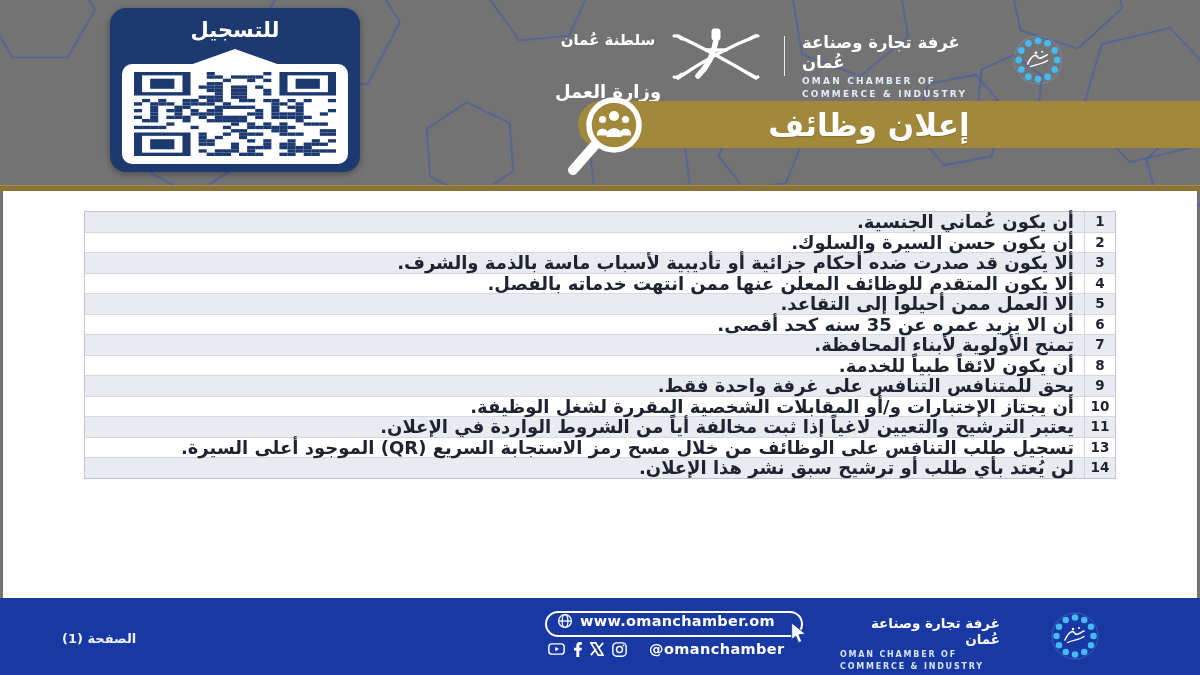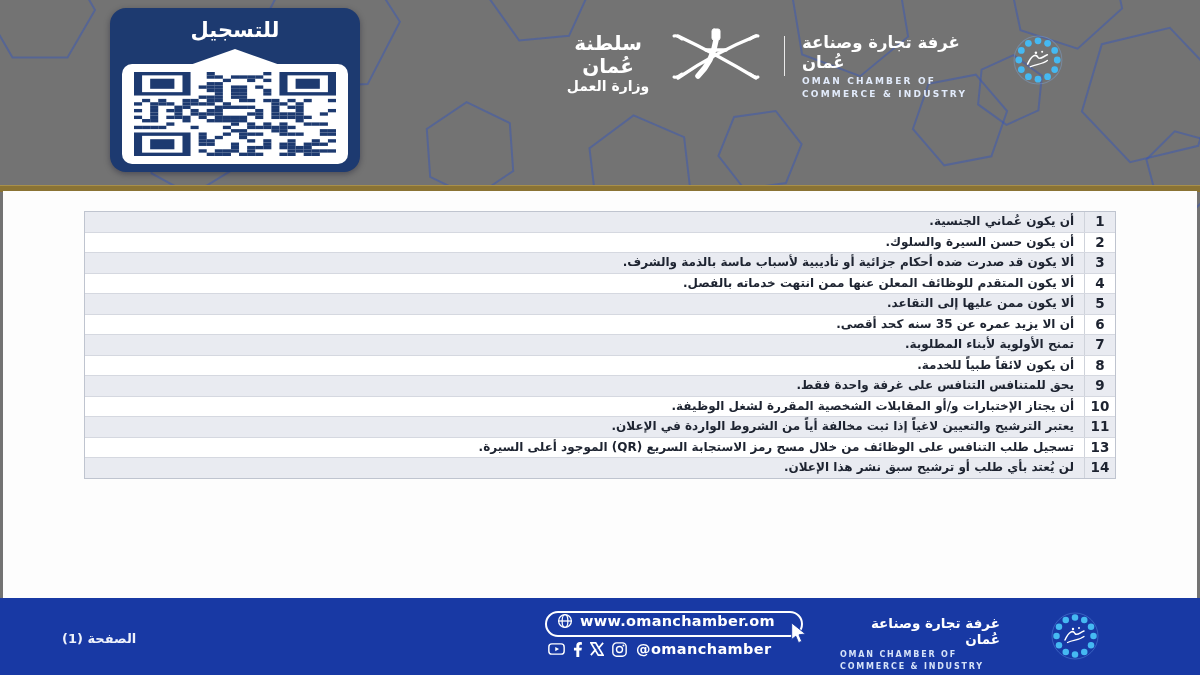--- a/index.html
+++ b/index.html
@@ -11,22 +11,22 @@
   
   .qr-badge{left:110px;top:8px;width:250px;height:164px;background:#1d3a70;border-radius:16px;box-shadow:0 2px 6px rgba(0,0,30,.35);}
   .qr-label{position:absolute;top:10px;left:0;right:0;text-align:center;color:#fff;font-size:21px;font-weight:700;}
   .qr-peak{position:absolute;left:50%;transform:translateX(-50%);top:41px;width:0;height:0;
     border-left:48px solid transparent;border-right:48px solid transparent;border-bottom:17px solid #fff;}
   .qr-white{position:absolute;left:12px;top:56px;width:226px;height:100px;background:#fff;border-radius:10px;}
   .qr-svg{position:absolute;left:12px;top:8px;width:202px;height:84px;}
 
   
   .ministry{left:552px;top:32px;width:112px;text-align:center;color:#fff;}
-  .ministry .l1{font-size:20px;font-weight:700;line-height:1.15;}
-  .ministry .l2{font-size:14px;font-weight:700;line-height:1.2;}
+  .ministry .l1{font-size:15px;font-weight:700;line-height:1.15;}
+  .ministry .l2{font-size:18px;font-weight:700;line-height:1.2;margin-top:32px;}
   .emblem{left:668px;top:26px;width:96px;height:60px;}
   .gov-divider{left:784px;top:36px;width:1px;height:40px;background:rgba(255,255,255,.85);}
   .chamber-top{left:802px;top:33px;width:190px;}
   .chamber-ar{color:#fff;font-size:16.5px;font-weight:700;direction:rtl;text-align:left;line-height:1.2;}
   .chamber-en{color:#e2ebfb;font-size:9px;font-weight:700;letter-spacing:2.2px;line-height:1.45;margin-top:2px;}
   .roundel-top{left:1012px;top:34px;width:52px;height:52px;}
 
   
   .banner{left:578px;top:101px;right:0;height:47px;background:#a2883a;border-radius:24px 0 0 24px;
     display:flex;align-items:center;justify-content:center;padding-left:80px;padding-right:120px;}
@@ -39,31 +39,31 @@
   .panel{left:3px;right:3px;top:191px;height:407px;background:#fdfdfd;}
   .intro{margin:25px auto 0;width:1015px;direction:rtl;text-align:center;color:#3a3a3a;
     font-size:17.5px;font-weight:700;line-height:1.52;}
   .ctable{width:1030px;margin:20px auto 0;direction:rtl;border:1px solid #bfc4cf;}
   .crow{display:flex;align-items:stretch;border-bottom:1px solid #d5d8e0;}
   .crow:last-child{border-bottom:none;}
   .crow:nth-child(odd){background:#e9ebf1;}
   .crow:nth-child(even){background:#ffffff;}
   .cnum{flex:0 0 30px;text-align:center;font-size:13.5px;font-weight:700;color:#1d2330;
     line-height:19.5px;border-left:1px solid #cfd3db;display:flex;align-items:center;justify-content:center;}
-  .ctxt{flex:1;padding:0 10px 0 14px;font-size:12px;font-weight:700;color:#1d2330;line-height:19.5px;
+  .ctxt{flex:1;padding:0 10px 0 14px;font-size:18px;font-weight:700;color:#1d2330;line-height:19.5px;
     display:flex;align-items:center;min-height:19.5px;margin-left:8px;}
 
   
   .footer{left:0;right:0;top:598px;height:77px;background:#1839a4;}
   .page-num{position:absolute;left:62px;top:33px;color:#eef2fb;font-size:13px;font-weight:700;direction:rtl;}
   .pill{position:absolute;left:545px;top:13px;height:22px;border:2px solid #fff;border-radius:15px;
     display:flex;align-items:flex-start;gap:7px;padding:0 26px 0 10px;color:#fff;}
   .pill .url{font-size:14.5px;font-weight:700;letter-spacing:.3px;white-space:nowrap;}
   .cursor{position:absolute;right:-8px;top:9px;width:20px;height:22px;}
-  .social{position:absolute;left:548px;top:43px;display:flex;align-items:center;gap:9px;color:#fff;}
+  .social{position:absolute;left:548px;top:43px;display:flex;align-items:center;gap:22px;color:#fff;}
   .social .icons{display:flex;align-items:center;gap:8px;}
   .social .handle{font-size:14.5px;font-weight:700;letter-spacing:.4px;}
   .footer-brand{position:absolute;right:200px;top:17px;width:160px;text-align:right;}
   .footer-brand .ar{color:#fff;font-size:13.5px;font-weight:700;direction:rtl;line-height:1.2;}
   .footer-brand .en{color:#d6e3f8;font-size:8px;font-weight:700;letter-spacing:1.8px;line-height:1.5;margin-top:2px;text-align:left;}
   .roundel-footer{position:absolute;right:100px;top:13px;width:50px;height:50px;}
 </style>
 </head>
 <body>
 
@@ -350,20 +350,35 @@
       <circle cx="31.499999999999982" cy="17.95706005997578" r="6.5" fill="#45b9f2"></circle>
       <circle cx="49.99999999999999" cy="13" r="6.5" fill="#45b9f2"></circle>
       <circle cx="68.5" cy="17.957060059975774" r="6.5" fill="#45b9f2"></circle>
       <circle cx="82.04293994002421" cy="31.499999999999982" r="6.5" fill="#45b9f2"></circle>
       <path d="M30 58 C38 40 46 38 50 45 C54 51 61 42 68 40" fill="none" stroke="#fff" stroke-width="3" stroke-linecap="round"></path>
       <path d="M35 63 C47 57 58 59 68 51" fill="none" stroke="#fff" stroke-width="2.5" stroke-linecap="round"></path>
       <circle cx="46" cy="36" r="2.4" fill="#fff"></circle>
       <circle cx="58" cy="34" r="2" fill="#fff"></circle>
     </svg>
 
+  <div class="z banner">
+    <svg class="magnifier" viewBox="0 0 92 96">
+      <circle cx="52" cy="37" r="25" fill="none" stroke="#fff" stroke-width="5.5"></circle>
+      <line x1="33" y1="57" x2="11" y2="82" stroke="#fff" stroke-width="10" stroke-linecap="round"></line>
+      <g fill="#fff">
+        <circle cx="52" cy="28" r="5"></circle>
+        <path d="M44.5 47 c0 -9 15 -9 15 0 v2 h-15 z"></path>
+        <circle cx="40.5" cy="31.5" r="3.6"></circle>
+        <path d="M35 46 c0 -7 11 -7 11 0 v1.5 h-11 z"></path>
+        <circle cx="63.5" cy="31.5" r="3.6"></circle>
+        <path d="M58 46 c0 -7 11 -7 11 0 v1.5 h-11 z"></path>
+      </g>
+    </svg>
+    <div class="banner-title">إعلان وظائف</div>
+  </div>
 
   <div class="z gold-line"></div>
 
   <div class="z panel">
     <div class="ctable" id="ctable">
   <div class="crow">
     <div class="cnum">1</div>
     <div class="ctxt">أن يكون عُماني الجنسية.</div>
   </div>
 
@@ -377,31 +392,31 @@
     <div class="ctxt">ألا يكون قد صدرت ضده أحكام جزائية أو تأديبية لأسباب ماسة بالذمة والشرف.</div>
   </div>
 
   <div class="crow">
     <div class="cnum">4</div>
     <div class="ctxt">ألا يكون المتقدم للوظائف المعلن عنها ممن انتهت خدماته بالفصل.</div>
   </div>
 
   <div class="crow">
     <div class="cnum">5</div>
-    <div class="ctxt">ألا يكون ممن عليها إلى التقاعد.</div>
+    <div class="ctxt">ألا العمل ممن أحيلوا إلى التقاعد.</div>
   </div>
 
   <div class="crow">
     <div class="cnum">6</div>
     <div class="ctxt">أن الا يزيد عمره عن 35 سنه كحد أقصى.</div>
   </div>
 
   <div class="crow">
     <div class="cnum">7</div>
-    <div class="ctxt">تمنح الأولوية لأبناء المطلوبة.</div>
+    <div class="ctxt">تمنح الأولوية لأبناء المحافظة.</div>
   </div>
 
   <div class="crow">
     <div class="cnum">8</div>
     <div class="ctxt">أن يكون لائقاً طبياً للخدمة.</div>
   </div>
 
   <div class="crow">
     <div class="cnum">9</div>
     <div class="ctxt">يحق للمتنافس التنافس على غرفة واحدة فقط.</div>

